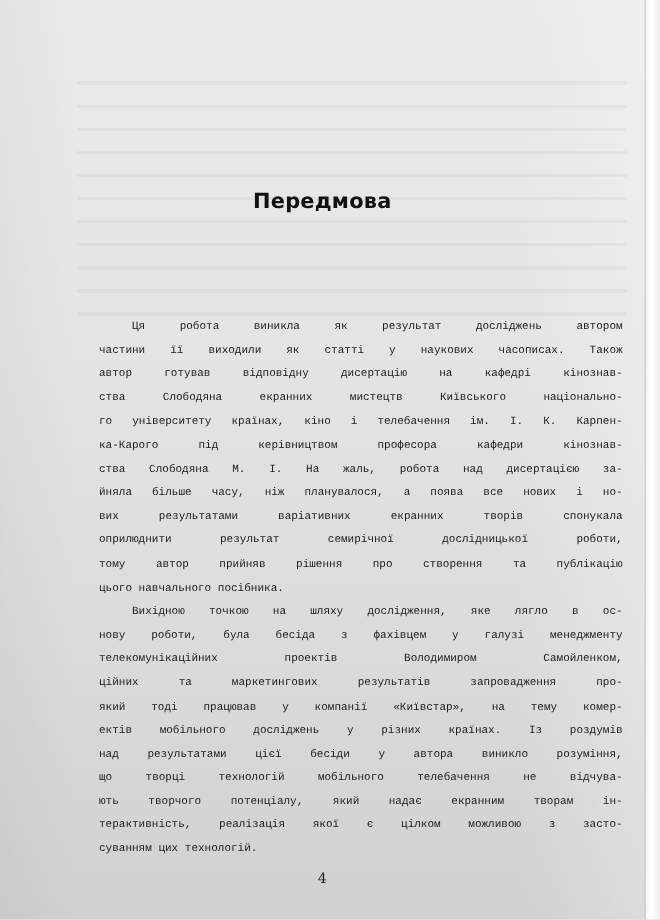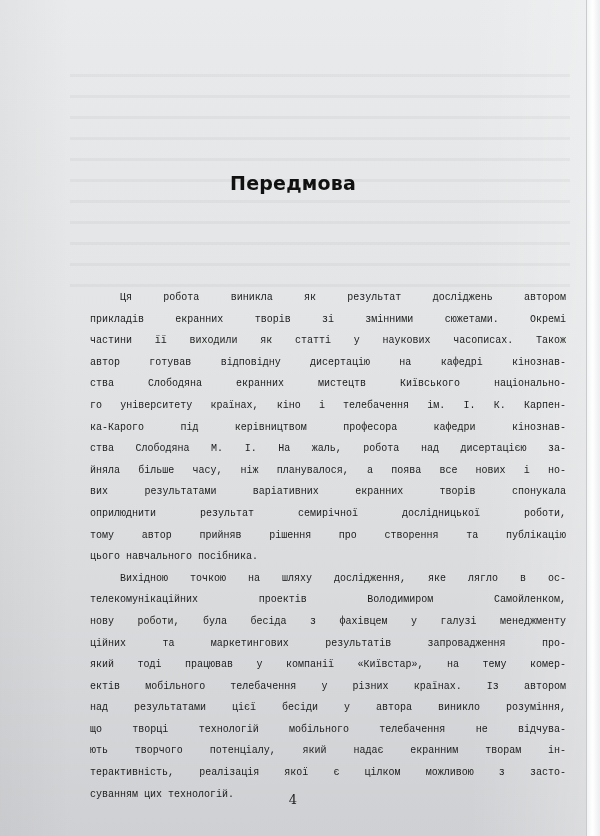--- a/index.html
+++ b/index.html
@@ -50,40 +50,39 @@
 <body>
 
 <div class="page">
   <div class="bleed"></div>
 
   <div class="title">Передмова</div>
 
   <div class="body-text">
     <div>
       <span class="line indent">Ця робота виникла як результат досліджень автором</span>
-      <span class="line">прикладів екранних творів зі змінними сюжетами. Окремі</span>
       <span class="line">частини її виходили як статті у наукових часописах. Також</span>
       <span class="line">автор готував відповідну дисертацію на кафедрі кінознав-</span>
       <span class="line">ства Слободяна екранних мистецтв Київського національно-</span>
       <span class="line">го університету країнах, кіно і телебачення ім. І. К. Карпен-</span>
       <span class="line">ка-Карого під керівництвом професора кафедри кінознав-</span>
       <span class="line">ства  Слободяна М. І. На жаль, робота над дисертацією за-</span>
       <span class="line">йняла більше часу, ніж планувалося, а поява все нових і но-</span>
       <span class="line">вих результатами варіативних екранних творів спонукала</span>
       <span class="line">оприлюднити результат семирічної дослідницької роботи,</span>
       <span class="line">тому автор прийняв рішення про створення та публікацію</span>
       <span class="line last">цього навчального посібника.</span>
     </div>
     <div>
       <span class="line indent">Вихідною точкою на шляху дослідження, яке лягло в ос-</span>
+      <span class="line">нову роботи, була бесіда з фахівцем у галузі менеджменту</span>
       <span class="line">телекомунікаційних проектів Володимиром Самойленком,</span>
-      <span class="line">нову роботи, була бесіда з фахівцем у галузі менеджменту</span>
       <span class="line">ційних та маркетингових результатів  запровадження про-</span>
       <span class="line">який тоді працював у компанії «Київстар», на тему комер-</span>
-      <span class="line">ектів мобільного телебачення у різних країнах. Із автором</span>
+      <span class="line">ектів мобільного досліджень у різних країнах. Із роздумів</span>
       <span class="line">над результатами цієї бесіди у автора виникло розуміння,</span>
       <span class="line">що творці технологій мобільного телебачення не відчува-</span>
       <span class="line">ють творчого потенціалу, який надає екранним творам ін-</span>
       <span class="line">терактивність, реалізація якої є цілком можливою з засто-</span>
       <span class="line last">суванням цих технологій.</span>
     </div>
   </div>
 
   <div class="page-number">4</div>
 </div>

